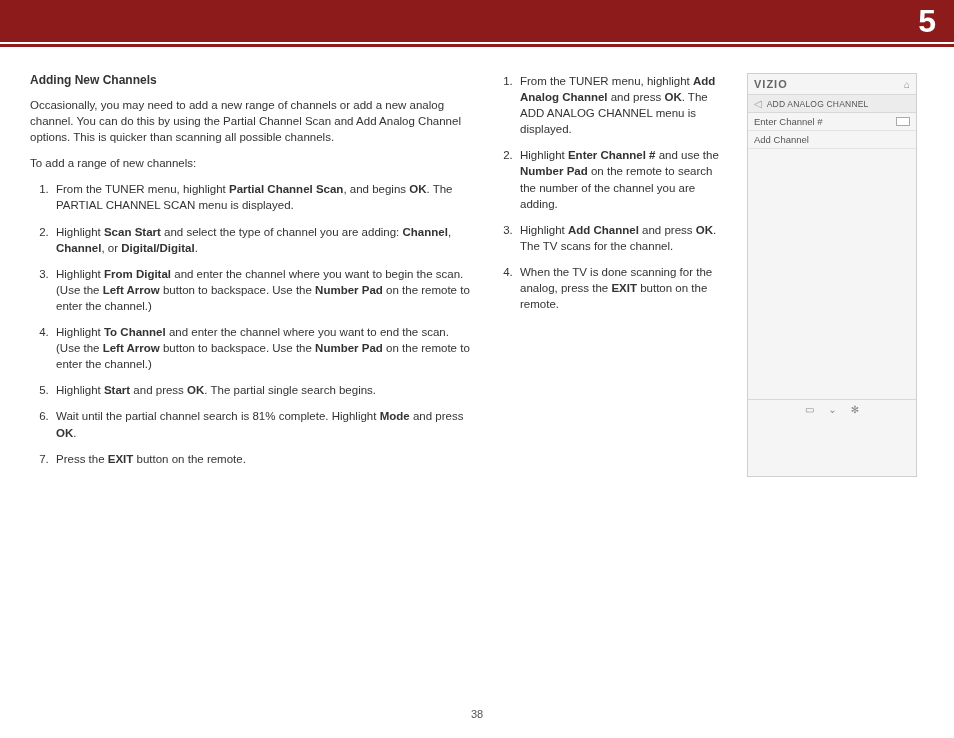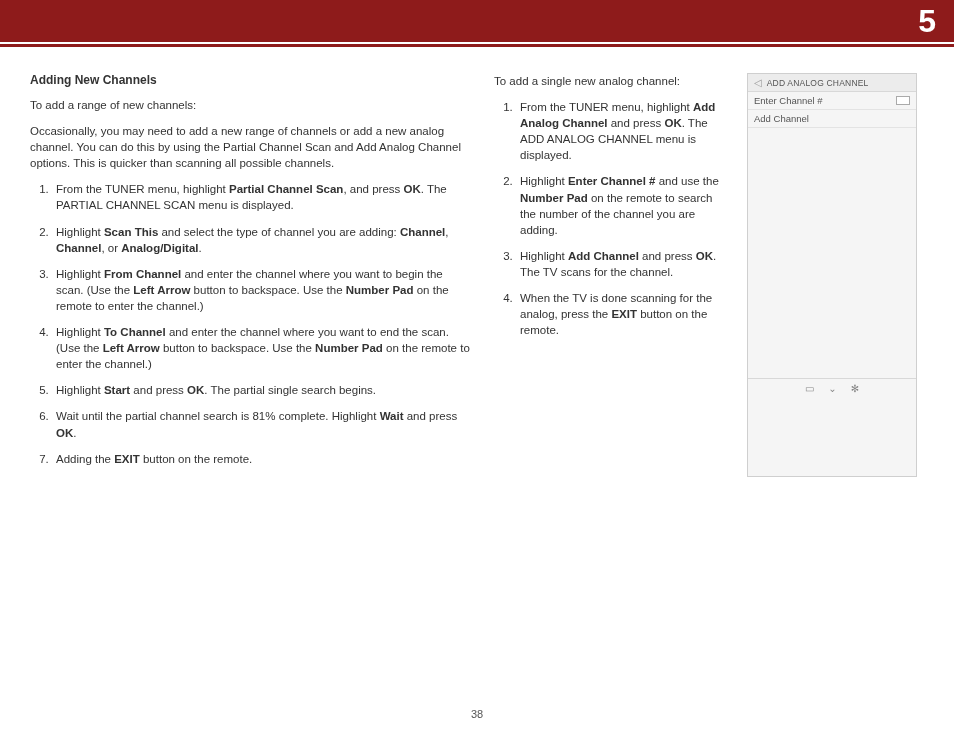--- a/index.html
+++ b/index.html
@@ -34,45 +34,48 @@
 <body>
 
 <div class="header-band">
   <div class="page-section">5</div>
 </div>
 <div class="red-rule"></div>
 
 <div class="content">
   <div class="col-left">
     <div class="section-title">Adding New Channels</div>
+    <p>Occasionally, you may need to add a new range of channels  or add a new analog channel. You can do this by using the Partial Channel Scan and Add Analog Channel options. This is quicker than scanning all possible channels.</p>
     <p>To add a range of new channels:</p>
-    <p>Occasionally, you may need to add a new range of channels  or add a new analog channel. You can do this by using the Partial Channel Scan and Add Analog Channel options. This is quicker than scanning all possible channels.</p>
     <ol>
-      <li><span>From the TUNER menu, highlight </span><b>Partial Channel Scan</b><span>, and press </span><b>OK</b><span>. The PARTIAL CHANNEL SCAN menu is displayed.</span></li>
-      <li><span>Highlight </span><b>Scan This</b><span> and select the type of channel you are adding: </span><b>Channel</b><span>, </span><b>Channel</b><span>, or </span><b>Analog/Digital</b><span>.</span></li>
-      <li><span>Highlight </span><b>From Channel</b><span> and enter the channel where you want to begin the scan. (Use the </span><b>Left Arrow</b><span>  button to backspace. Use the </span><b>Number Pad</b><span> on the remote to enter the channel.)</span></li>
+      <li><span>From the TUNER menu, highlight </span><b>Partial Channel Scan</b><span>, and begins </span><b>OK</b><span>. The PARTIAL CHANNEL SCAN menu is displayed.</span></li>
+      <li><span>Highlight </span><b>Scan Start</b><span> and select the type of channel you are adding: </span><b>Channel</b><span>, </span><b>Channel</b><span>, or </span><b>Digital/Digital</b><span>.</span></li>
+      <li><span>Highlight </span><b>From Digital</b><span> and enter the channel where you want to begin the scan. (Use the </span><b>Left Arrow</b><span>  button to backspace. Use the </span><b>Number Pad</b><span> on the remote to enter the channel.)</span></li>
       <li><span>Highlight </span><b>To Channel</b><span> and enter the channel where you want to end the scan. (Use the </span><b>Left Arrow</b><span>  button to backspace. Use the </span><b>Number Pad</b><span> on the remote to enter the channel.)</span></li>
       <li><span>Highlight </span><b>Start</b><span> and press </span><b>OK</b><span>. The partial single search begins.</span></li>
-      <li><span>Wait until the partial channel search is 81% complete. Highlight </span><b>Wait</b><span> and press </span><b>OK</b><span>.</span></li>
-      <li><span>Adding the </span><b>EXIT</b><span> button on the remote.</span></li>
+      <li><span>Wait until the partial channel search is 81% complete. Highlight </span><b>Mode</b><span> and press </span><b>OK</b><span>.</span></li>
+      <li><span>Press the </span><b>EXIT</b><span> button on the remote.</span></li>
     </ol>
   </div>
 
   <div class="col-right">
     <div class="col-right-text">
-      <p>To add a single new analog channel:</p>
       <ol>
         <li><span>From the TUNER menu, highlight </span><b>Add Analog Channel</b><span> and press </span><b>OK</b><span>. The ADD ANALOG CHANNEL menu is displayed.</span></li>
         <li><span>Highlight </span><b>Enter Channel #</b><span> and use the </span><b>Number Pad</b><span> on the remote to search the number of the channel you are adding.</span></li>
         <li><span>Highlight </span><b>Add Channel</b><span> and press </span><b>OK</b><span>. The TV scans for the channel.</span></li>
         <li><span>When the TV is done scanning for the analog, press the </span><b>EXIT</b><span> button on the remote.</span></li>
       </ol>
     </div>
 
     <div class="menu-mock">
+      <div class="menu-top">
+        <span class="menu-brand">VIZIO</span>
+        <span class="home-ic">⌂</span>
+      </div>
       <div class="menu-crumb">
         <span class="crumb-back">◁</span>
         <span class="crumb-label">ADD ANALOG CHANNEL</span>
       </div>
       <div class="menu-row">
         <span>Enter Channel #</span>
         <span class="channel-box"></span>
       </div>
       <div class="menu-row">
         <span>Add Channel</span>

